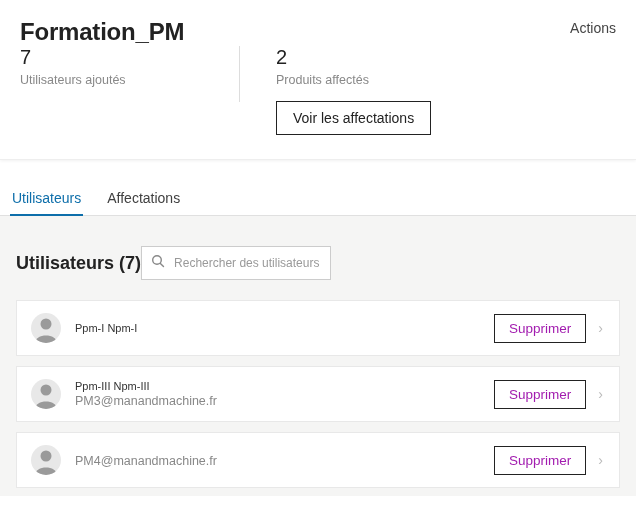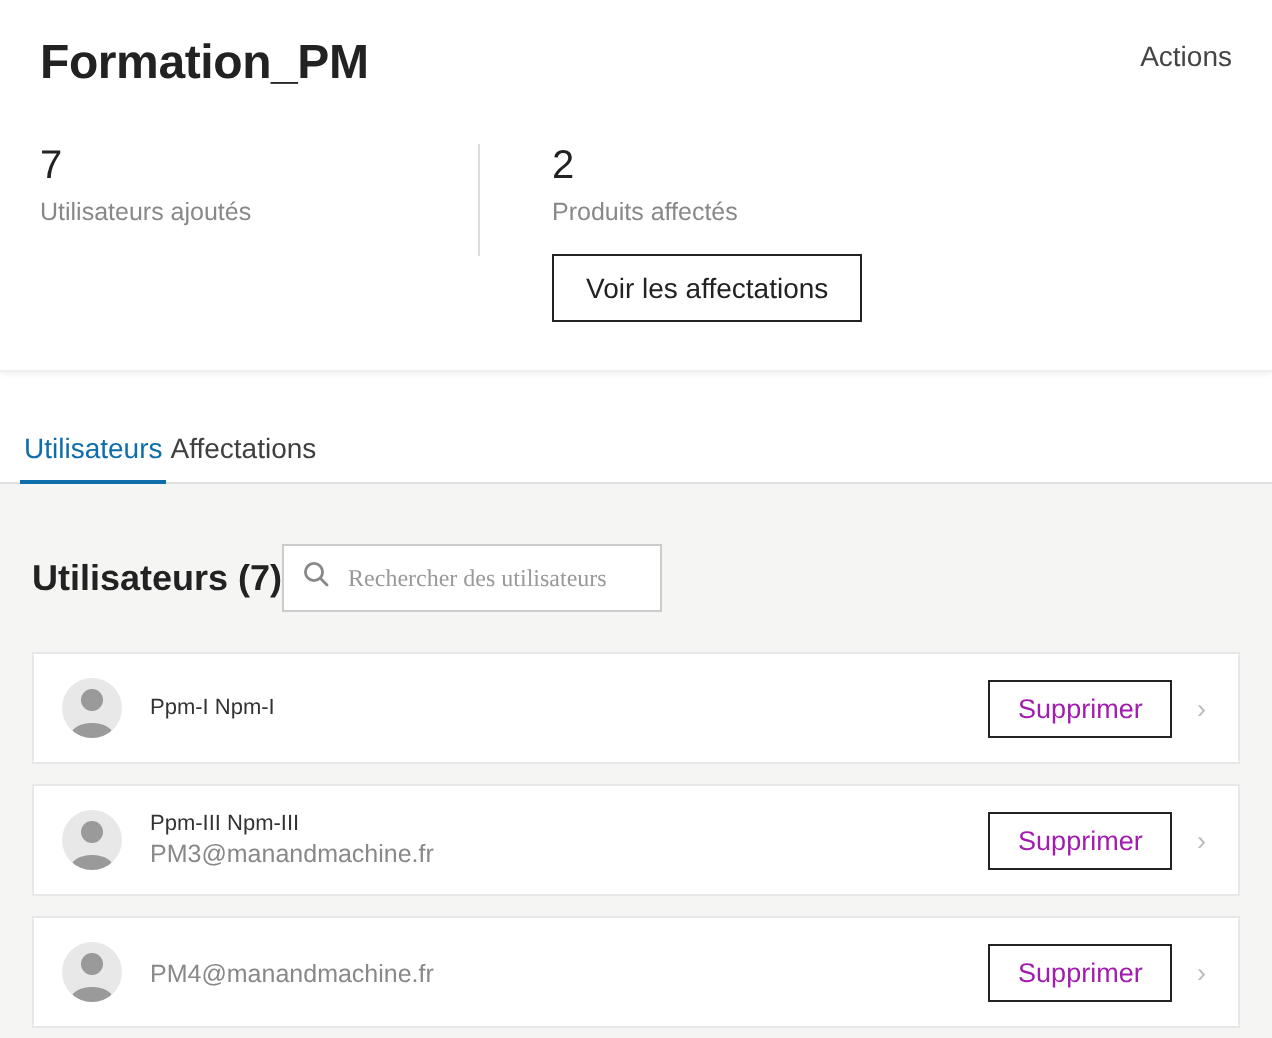--- a/index.html
+++ b/index.html
@@ -14,21 +14,20 @@
   .header-card {
     background: #fff;
     padding: 18px 20px 24px 20px;
     border-bottom: 1px solid #eee;
     box-shadow: 0 1px 3px rgba(0,0,0,0.06);
   }
   .header-top {
     display: flex;
     justify-content: space-between;
     align-items: flex-start;
-    margin-bottom: 26px;
     text-align: right;
   }
   .page-title {
     font-size: 24px;
     font-weight: 700;
     margin: 0;
     letter-spacing: -0.2px;
   }
   .actions-link {
     font-size: 14px;
@@ -72,20 +71,21 @@
     font-weight: 500;
     padding: 8px 16px;
     cursor: pointer;
     font-family: inherit;
   }
   .tabs {
     margin-top: 20px;
     padding: 0 10px;
     border-bottom: 1px solid #e0e0e0;
     display: flex;
+    gap: 22px;
   }
   .tab {
     font-size: 14px;
     padding: 10px 2px 8px 2px;
     color: #404040;
     cursor: pointer;
     border-bottom: 2px solid transparent;
     margin-bottom: -1px;
   }
   .tab.active {
@@ -108,21 +108,20 @@
     margin: 0;
   }
   .search-box {
     display: flex;
     align-items: center;
     background: #fff;
     border: 1px solid #ccc;
     height: 34px;
     width: 190px;
     padding: 0 8px;
-    font-family: Liberation Serif, serif;
   }
   .search-box svg { flex: 0 0 auto; margin-right: 6px; }
   .search-box input {
     border: none;
     outline: none;
     font-size: 12px;
     width: 100%;
     font-family: inherit;
     color: #333;
   }

